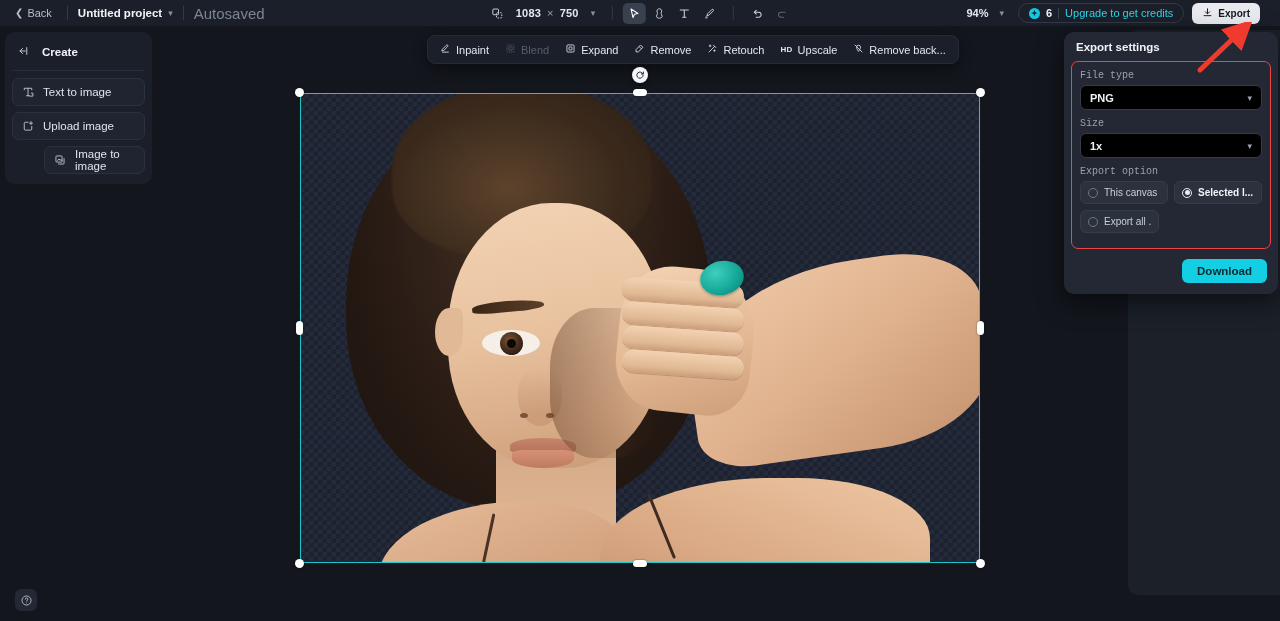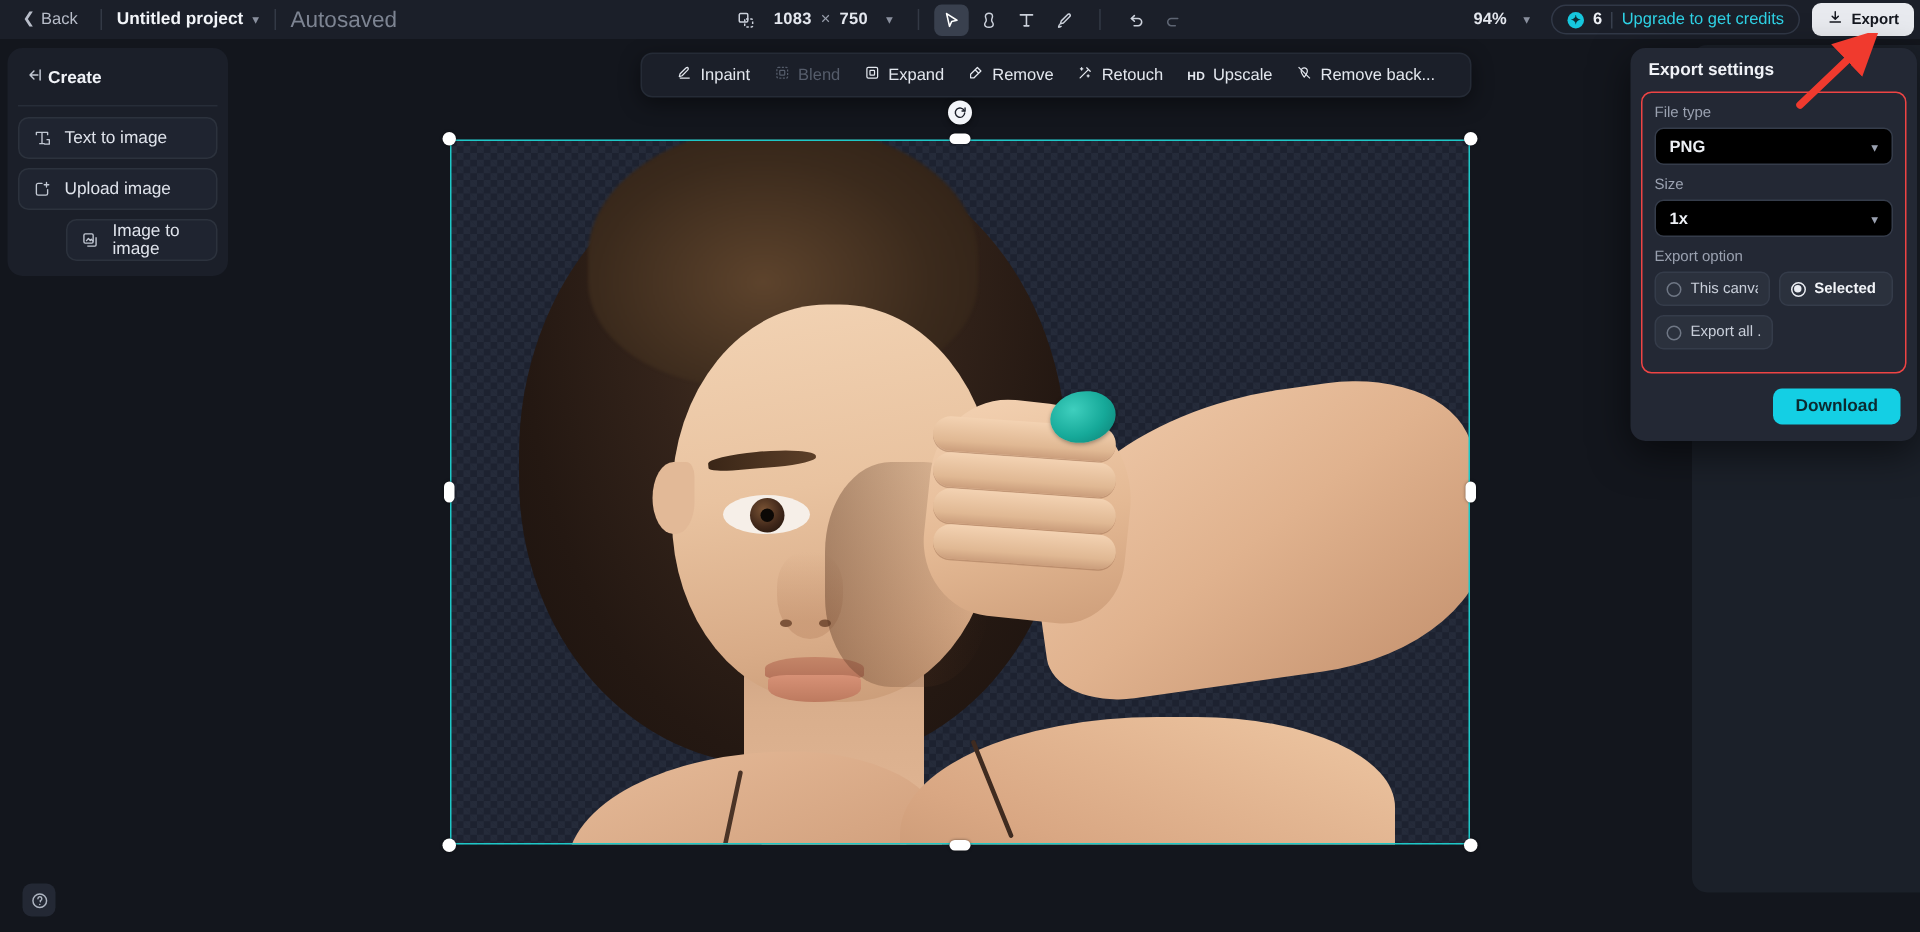--- a/index.html
+++ b/index.html
@@ -44,21 +44,21 @@
   .tool-icons { display: flex; align-items: center; gap: 2px; }
   .tool-btn {
     width: 23px; height: 21px; border-radius: 5px;
     display: flex; align-items: center; justify-content: center;
     cursor: pointer; color: #ccd1db;
   }
   .tool-btn.active { background: #39404e; color: #fff; }
   .tool-btn.dim { color: #5e6573; }
 
   .tb-right {
-    position: absolute; right: 4px; display: flex; align-items: center; gap: 8px;
+    position: absolute; right: 20px; display: flex; align-items: center; gap: 8px;
   }
   .zoom-btn {
     display: flex; align-items: center; gap: 5px; cursor: pointer;
     padding: 3px 6px; border-radius: 5px;
   }
   .zoom-val { font-size: 11px; color: #e4e7ee; font-weight: bold; }
   .credits-pill {
     display: flex; align-items: center; gap: 6px;
     border: 1px solid #313847; border-radius: 12px;
     padding: 3px 10px; cursor: pointer;
@@ -77,21 +77,21 @@
     border-radius: 6px; padding: 4px 10px;
     font-size: 10px; font-weight: bold; cursor: pointer;
   }
 
   
   .sidebar {
     position: absolute; left: 5px; top: 32px; width: 147px;
     background: #1b1f29; border-radius: 10px; padding: 6px 7px 10px 7px;
   }
   .create-head {
-    display: flex; align-items: center; gap: 3px;
+    display: flex; align-items: center; gap: 13px;
     padding: 5px 5px 9px 5px; border-bottom: 1px solid #272d38;
     margin-bottom: 7px;
   }
   .create-head .ttl { font-size: 11.5px; font-weight: bold; color: #f0f2f7; }
   .side-item {
     display: flex; align-items: center; gap: 9px;
     height: 28px; padding: 0 9px; margin-bottom: 6px;
     border: 1px solid #2c323d; border-radius: 7px;
     font-size: 11.5px; color: #dfe3eb; cursor: pointer;
     background: #1f2430;
@@ -104,21 +104,21 @@
     position: absolute; left: 152px; top: 26px;
     width: 976px; height: 595px; background: #13161d;
     overflow: hidden;
   }
 
   
   .float-tools {
     position: absolute; left: 275px; top: 9px;
     display: flex; align-items: center; gap: 2px;
     background: #1b1f29; border: 1px solid #252b36;
-    border-radius: 8px; padding: 3px 16px;
+    border-radius: 8px; padding: 3px 5px;
     box-shadow: 0 4px 14px rgba(0,0,0,.45);
   }
   .ft-btn {
     display: flex; align-items: center; gap: 5px;
     padding: 4px 7px; border-radius: 6px;
     font-size: 11px; color: #e3e7ee; cursor: pointer; white-space: nowrap;
   }
   .ft-btn.disabled { color: #565d6b; cursor: default; }
   .hd-badge { font-size: 8px; font-weight: bold; letter-spacing: .3px; }
 
@@ -264,31 +264,31 @@
   }
 
   
   .right-panel {
     position: absolute; right: 0; top: 30px; width: 152px; height: 565px;
     background: #1b2029; border-radius: 10px 0 0 10px;
   }
 
   
   .export-pop {
-    position: absolute; right: 2px; top: 32px; width: 191px;
+    position: absolute; right: 2px; top: 32px; width: 214px;
     background: #232834; border-radius: 10px;
     box-shadow: 0 8px 26px rgba(0,0,0,.55);
     padding: 9px 0 11px 0;
   }
   .pop-title { font-size: 11.5px; font-weight: bold; color: #f0f2f7; padding: 0 12px 8px 12px; }
   .pop-fields {
     margin: 0 7px; border: 1.6px solid #ee4444; border-radius: 7px;
     padding: 8px 8px 9px 8px;
   }
-  .field-label { font-size: 10px; color: #9aa1b0; margin-bottom: 4px; }
+  .field-label { font-size: 10px; color: #9aa1b0; margin-bottom: 4px; font-family: Liberation Mono, monospace; }
   .select-box {
     display: flex; align-items: center; justify-content: space-between;
     background: #000000; border: 1px solid #353c4a; border-radius: 6px;
     height: 25px; padding: 0 9px; cursor: pointer; margin-bottom: 8px;
   }
   .select-val { font-size: 11px; color: #eef1f6; font-weight: bold; }
   .chev { color: #9aa1b0; font-size: 9px; }
   .radio-row { display: flex; gap: 6px; margin-bottom: 6px; }
   .radio-chip {
     flex: 1; display: flex; align-items: center; gap: 6px;

